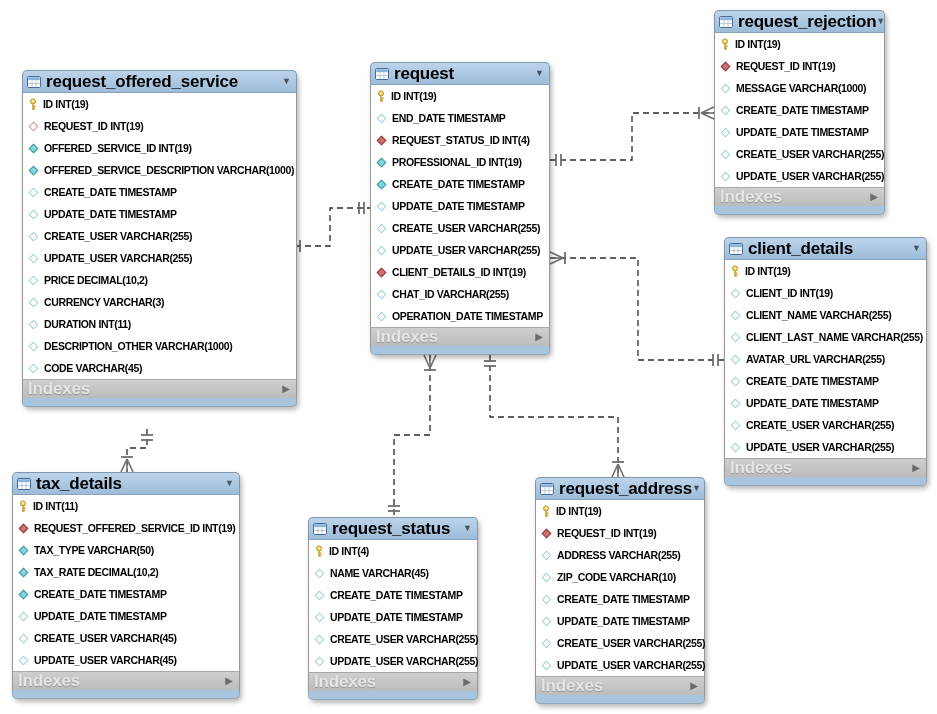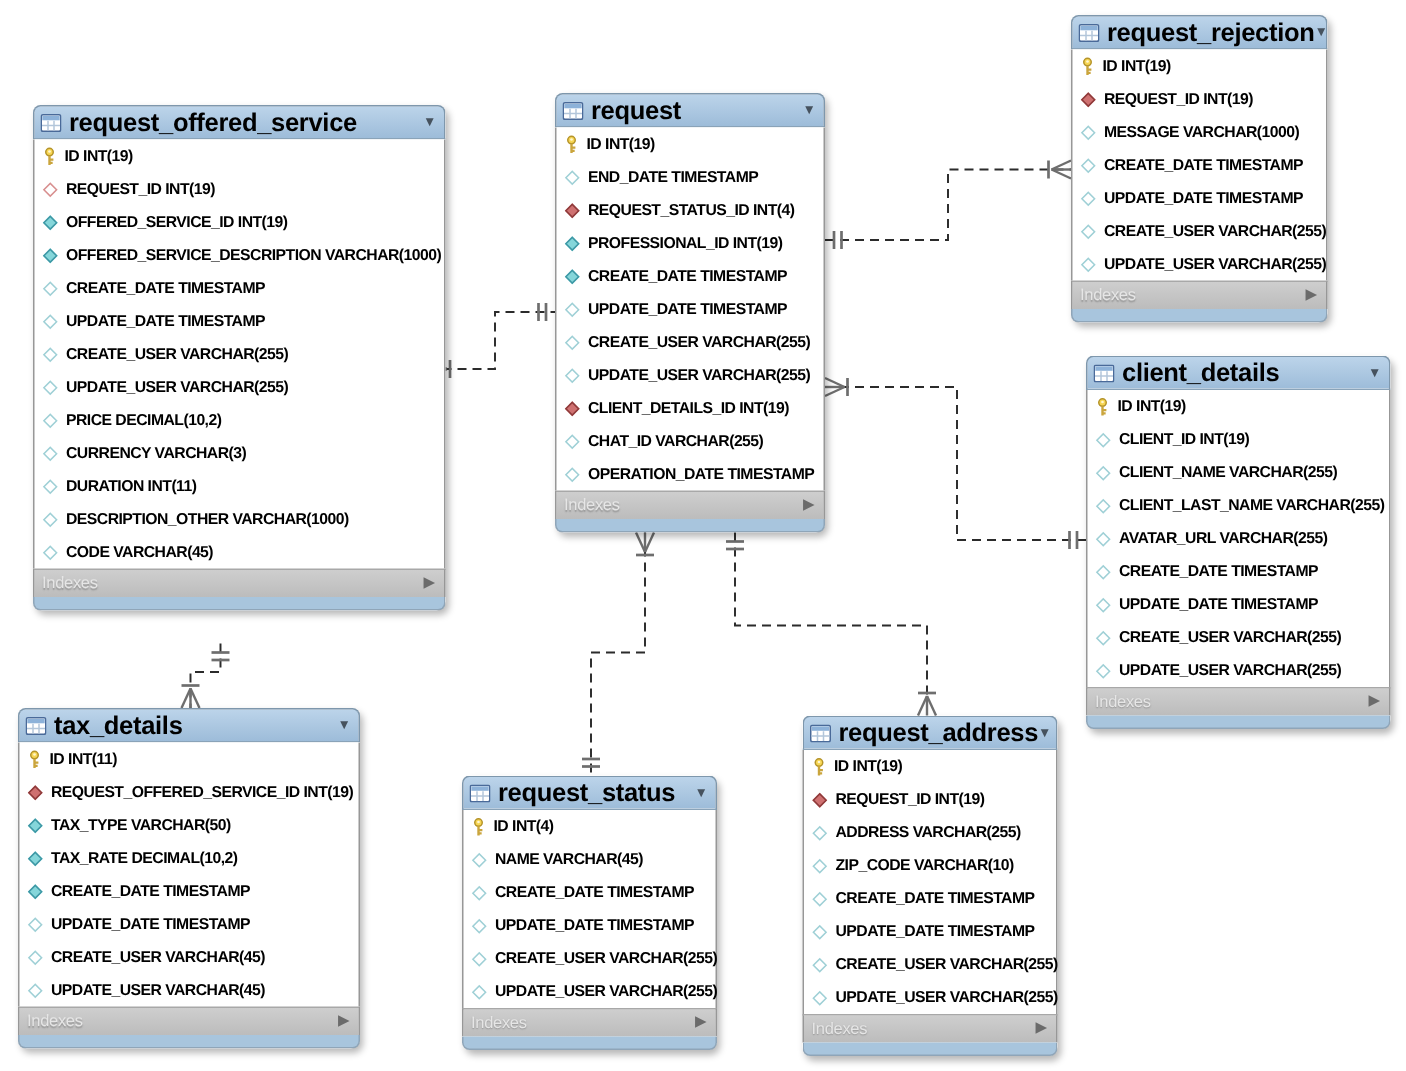--- a/index.html
+++ b/index.html
@@ -45,21 +45,21 @@
   .ic-key-wrap  { width:11px; height:13px; display:inline-flex; margin:0 4px 0 1px; flex:none; align-items:center; }
 
   .ftr {
     display:flex; align-items:center;
     height:19px;
     padding:0 6px 0 5px;
     background: linear-gradient(#cecece, #bcbcbc);
     border-left:1px solid #979797; border-right:1px solid #979797; border-top:1px solid #a8a8a8;
     box-sizing:border-box;
   }
-  .ftr .lbl { font-size:11px; font-weight:normal; color:#e6e6e6; text-shadow:0 1px 1px rgba(90,90,90,0.45); letter-spacing:-0.2px; }
+  .ftr .lbl { font-size:17px; font-weight:bold; color:#e6e6e6; text-shadow:0 1px 1px rgba(90,90,90,0.45); letter-spacing:-0.2px; }
   .ftr .arrow { margin-left:auto; font-size:10px; color:#6b6b6b; line-height:1; }
 
   .strip {
     height:9px;
     background:#a8c5dd;
     border:1px solid #8fa5b8; border-top:none;
     border-radius:0 0 5px 5px;
     box-sizing:border-box;
   }
 </style>

